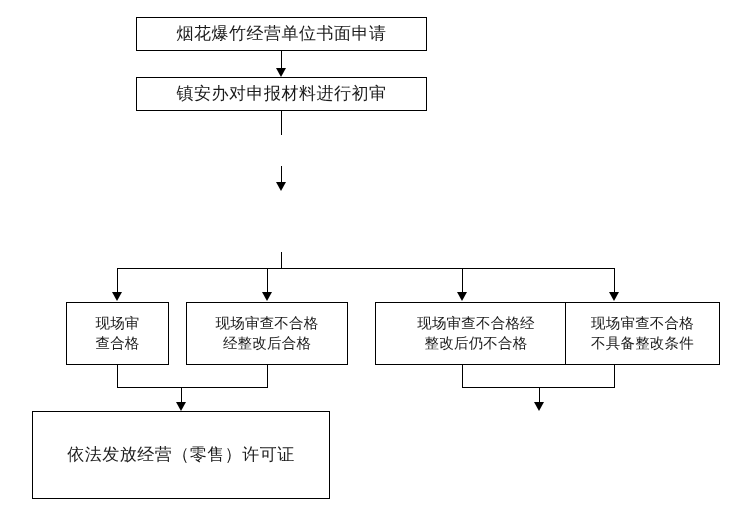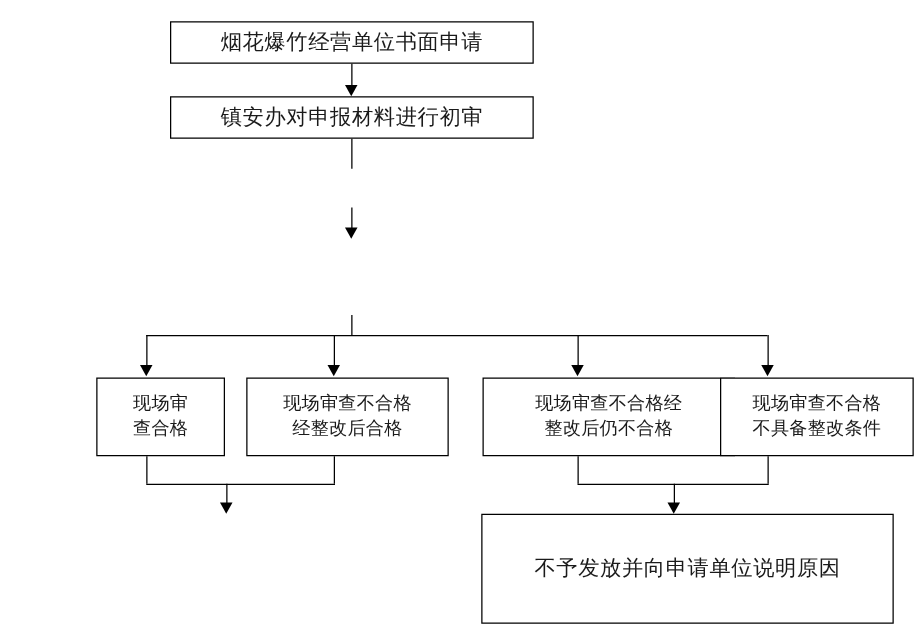--- a/index.html
+++ b/index.html
@@ -24,21 +24,21 @@
     align-items: center;
     justify-content: center;
     text-align: center;
     color: #1a1a1a;
     line-height: 1.35;
     letter-spacing: 0.5px;
     white-space: pre-line;
   }
   .n-big   { font-size: 17px; }
   .n-mid   { font-size: 16px; }
-  .n-small { font-size: 14.5px; letter-spacing: 0.2px; margin-left: 11px; }
+  .n-small { font-size: 14.5px; letter-spacing: 0.2px; }
 
   
   .vline {
     position: absolute;
     width: 0;
     border-left: 1.6px solid #000000;
   }
   .hline {
     position: absolute;
     height: 0;
@@ -69,22 +69,22 @@
 
   <div class="node n-small" style="left:186px; top:302px; width:162px; height:63px;">现场审查不合格
 经整改后合格</div>
 
   <div class="node n-small" style="left:375px; top:302px; width:202px; height:63px;">现场审查不合格经
 整改后仍不合格</div>
 
   <div class="node n-small" style="left:565px; top:302px; width:155px; height:63px;">现场审查不合格
 不具备整改条件</div>
 
+  <div class="node n-big" style="left:32px; top:411px; width:298px; height:88px;">依法发放经营（零售）许可证</div>
 
-  <div class="node n-big" style="left:385px; top:411px; width:330px; height:88px;">不予发放并向申请单位说明原因</div>
 
   <div class="vline" style="left:281px; top:51px; height:17px;"></div>
   <div class="arrowhead" style="left:276px; top:68px;"></div>
 
   <div class="vline" style="left:281px; top:111px; height:24px;"></div>
 
   <div class="vline" style="left:281px; top:166px; height:17px;"></div>
   <div class="arrowhead" style="left:276px; top:182px;"></div>
 
   <div class="vline" style="left:281px; top:252px; height:16px;"></div>

